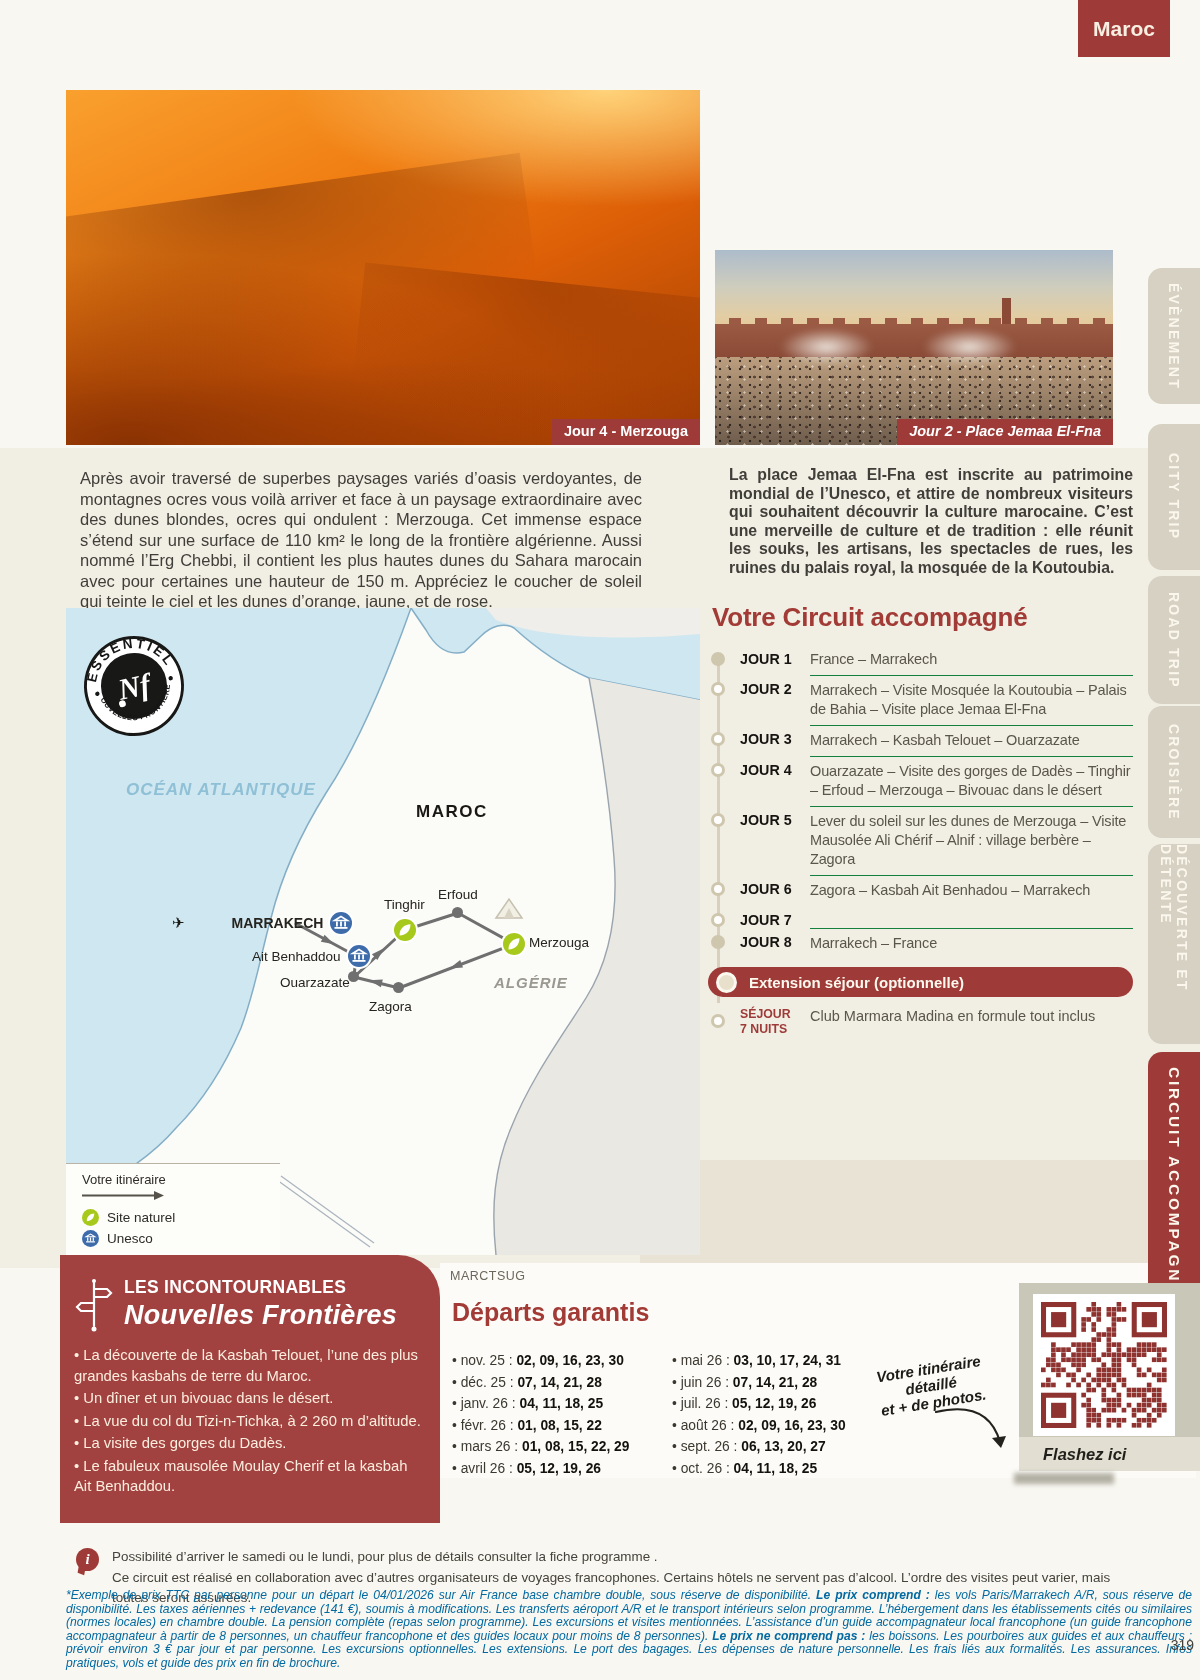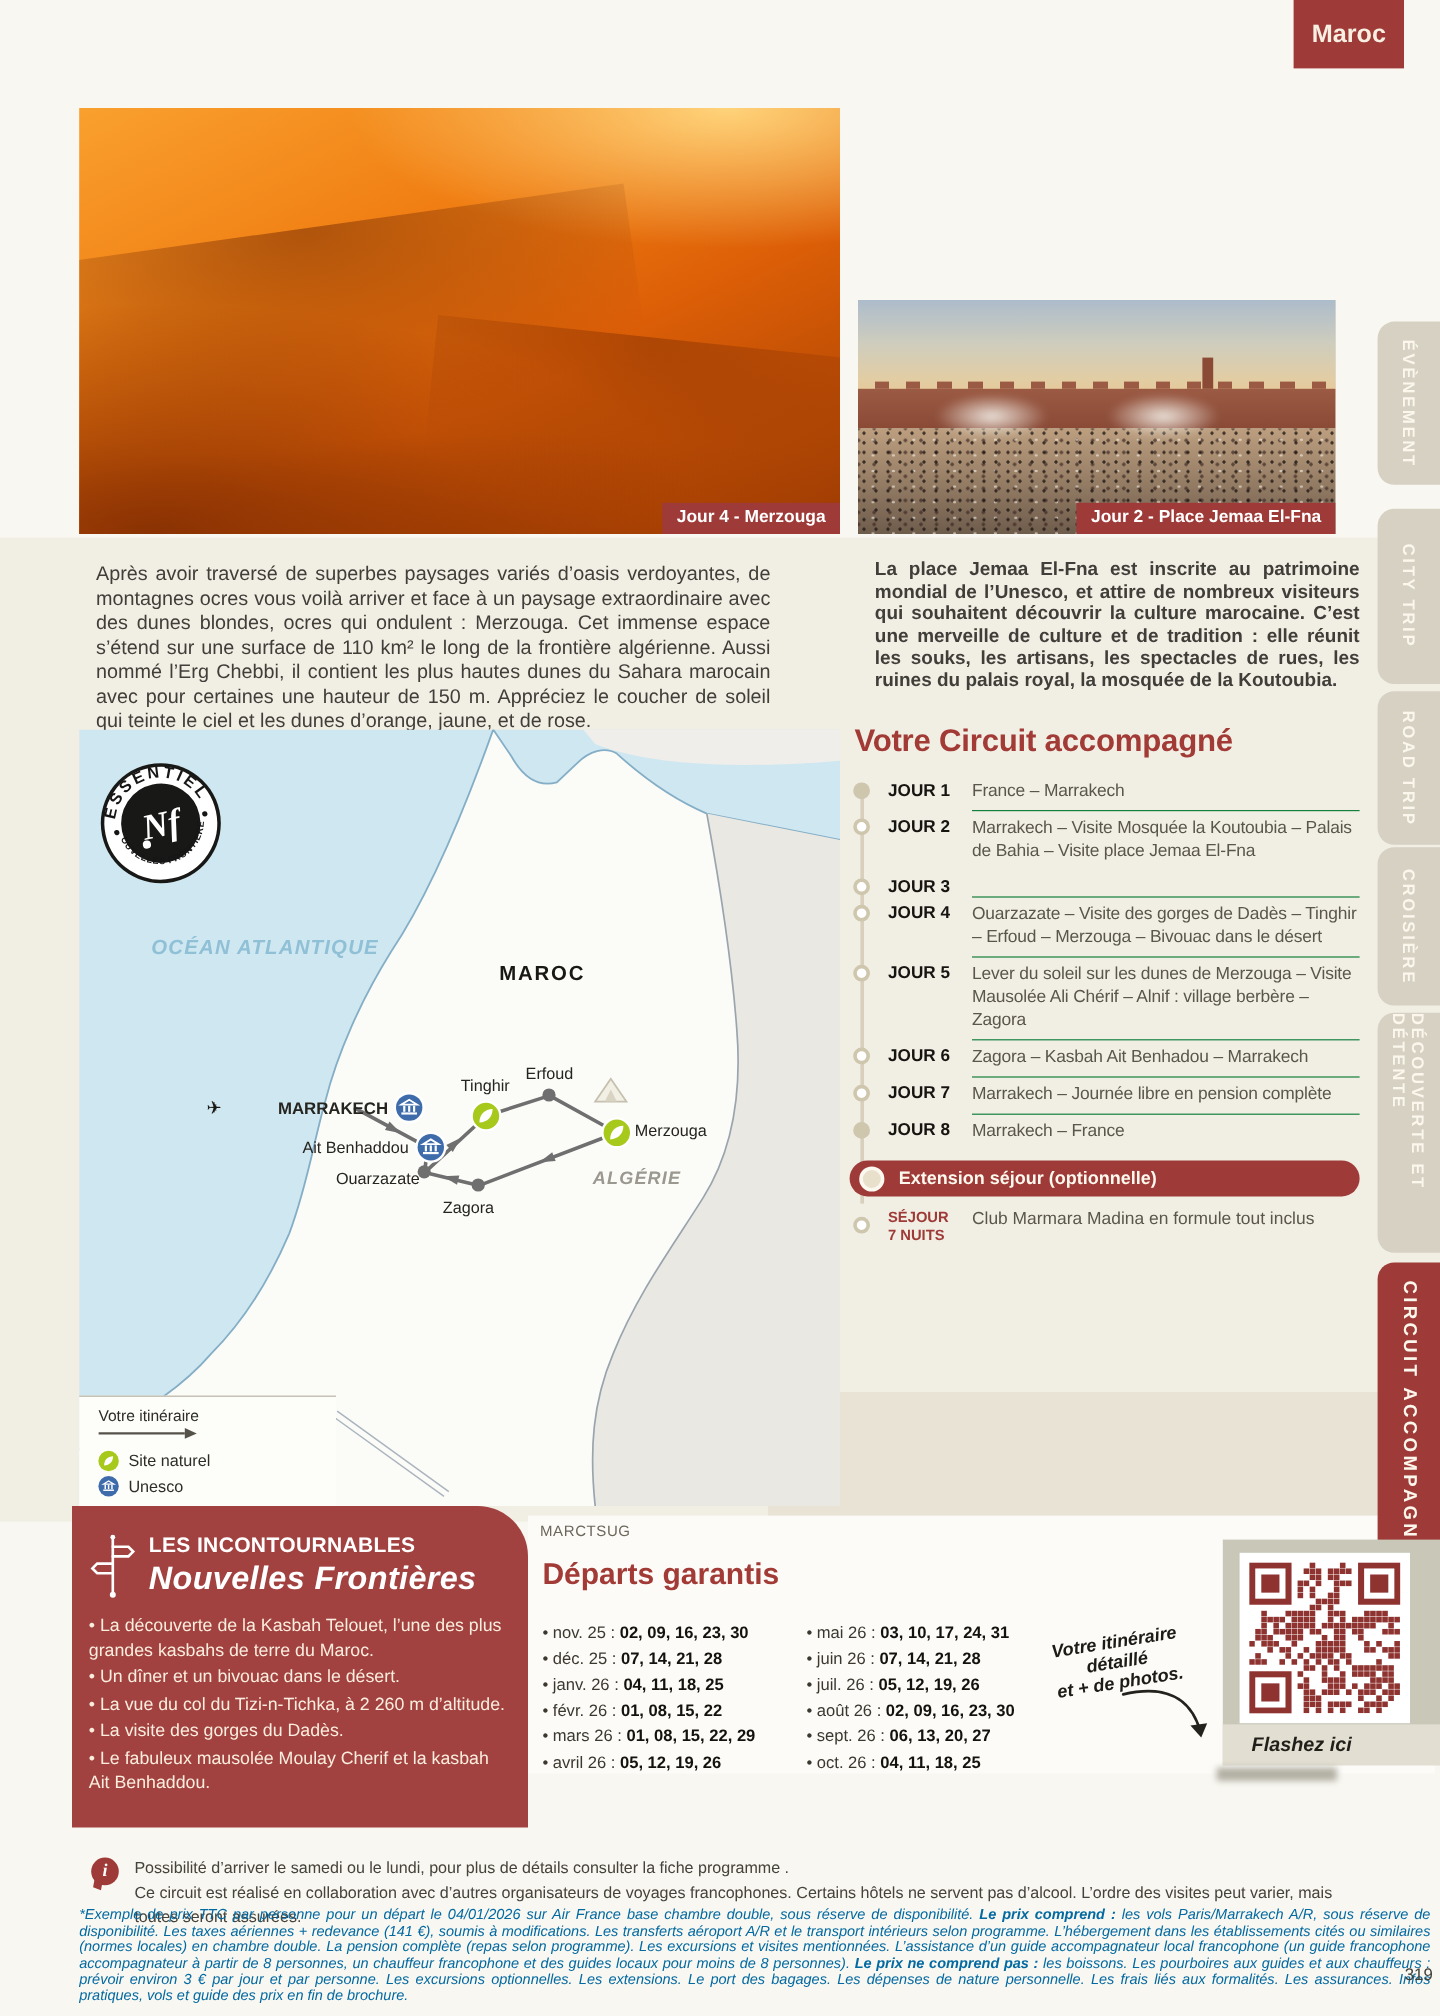--- a/index.html
+++ b/index.html
@@ -17,21 +17,21 @@
   .photo{overflow:hidden;}
   .photo-left{left:66px;top:90px;width:634px;height:355px;background:
     radial-gradient(90% 60% at 85% 0%, #ffd37a 0%, rgba(255,211,122,0) 55%),
     radial-gradient(120% 90% at 10% 100%, #8a3203 0%, rgba(138,50,3,0) 60%),
     radial-gradient(150% 70% at 55% 115%, #a33c02 0%, rgba(163,60,2,0) 55%),
     linear-gradient(155deg,#f9a02e 0%,#f07d12 35%,#dd5f07 60%,#b84a04 85%,#9a3a03 100%);}
   .ridge1{position:absolute;left:-10%;top:28%;width:85%;height:80%;
     background:radial-gradient(100% 100% at 50% 0%, rgba(110,38,2,.5), transparent 65%);transform:rotate(-8deg);}
   .ridge2{position:absolute;right:-15%;top:55%;width:70%;height:70%;
     background:radial-gradient(100% 100% at 40% 0%, rgba(122,43,2,.45), transparent 60%);transform:rotate(6deg);}
-  .photo-right{left:715px;top:250px;width:398px;height:195px;background:#cfcdbd;}
+  .photo-right{left:715px;top:250px;width:398px;height:195px;background:#cfcdbd;font-style:italic;}
   .sky{position:absolute;left:0;right:0;top:0;height:42%;
     background:linear-gradient(#adbccb 0%,#cfcdbd 45%,#e2cda4 80%,#e8c795 100%);}
   .buildings{position:absolute;left:0;right:0;top:38%;height:17%;
     background:linear-gradient(#9b5a43,#8a4a36);}
   .buildings::before{content:'';position:absolute;left:0;right:0;top:-6px;height:6px;
     background:repeating-linear-gradient(90deg, transparent 0 14px, #9b5a43 14px 26px);}
   .buildings::after{content:'';position:absolute;left:72%;top:-26px;width:9px;height:26px;background:#8a4a36;}
   .plaza{position:absolute;left:0;right:0;top:55%;bottom:0;background:linear-gradient(#bd9f7f,#6e5c4c);}
   .crowd{position:absolute;left:0;right:0;top:55%;bottom:0;background-image:
     radial-gradient(circle, rgba(30,22,20,.8) 1.1px, transparent 1.6px),
@@ -289,40 +289,40 @@
       <span class="day-txt">France – Marrakech</span>
     </div>
     <div class="day-row">
       <span class="day-mk"></span>
       <span class="day-lab">JOUR 2</span>
       <span class="day-txt">Marrakech – Visite Mosquée la Koutoubia – Palais de Bahia – Visite place Jemaa El-Fna</span>
     </div>
     <div class="day-row">
       <span class="day-mk"></span>
       <span class="day-lab">JOUR 3</span>
+      <span class="day-txt">Marrakech – Kasbah Telouet – Ouarzazate</span>
     </div>
     <div class="day-row">
       <span class="day-mk"></span>
       <span class="day-lab">JOUR 4</span>
       <span class="day-txt">Ouarzazate – Visite des gorges de Dadès – Tinghir – Erfoud – Merzouga – Bivouac dans le désert</span>
     </div>
     <div class="day-row">
       <span class="day-mk"></span>
       <span class="day-lab">JOUR 5</span>
       <span class="day-txt">Lever du soleil sur les dunes de Merzouga – Visite Mausolée Ali Chérif – Alnif : village berbère – Zagora</span>
     </div>
     <div class="day-row">
       <span class="day-mk"></span>
       <span class="day-lab">JOUR 6</span>
       <span class="day-txt">Zagora – Kasbah Ait Benhadou – Marrakech</span>
     </div>
     <div class="day-row">
       <span class="day-mk"></span>
       <span class="day-lab">JOUR 7</span>
-      <span class="day-txt">Marrakech – Journée libre en pension complète</span>
     </div>
     <div class="day-row">
       <span class="day-mk pin"></span>
       <span class="day-lab">JOUR 8</span>
       <span class="day-txt">Marrakech – France</span>
     </div>
     <div class="ext-bar">
       <span class="ext-dot"></span>
       <span class="ext-txt">Extension séjour (optionnelle)</span>
     </div>

